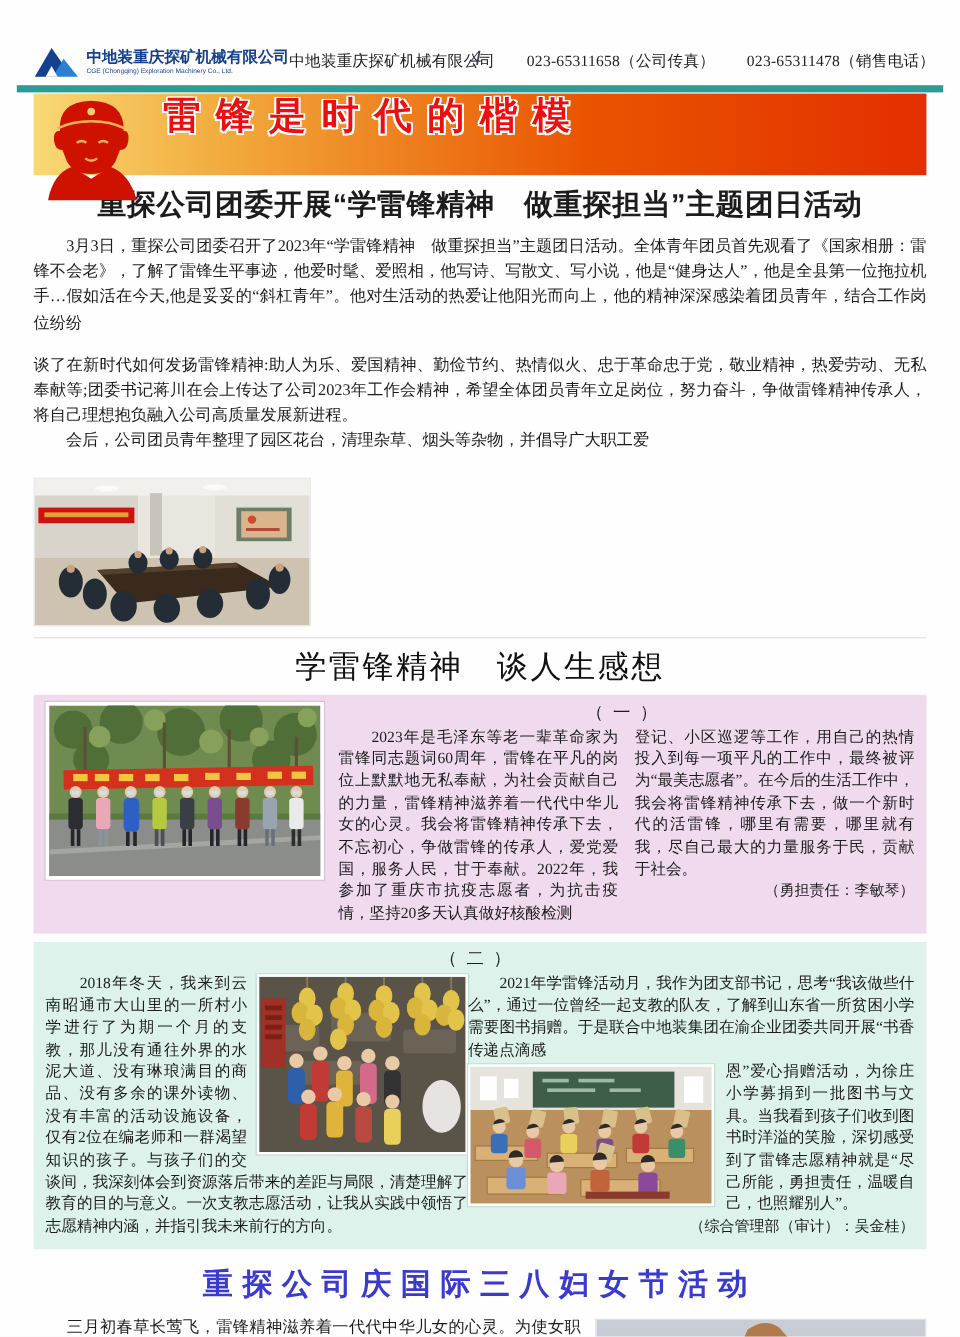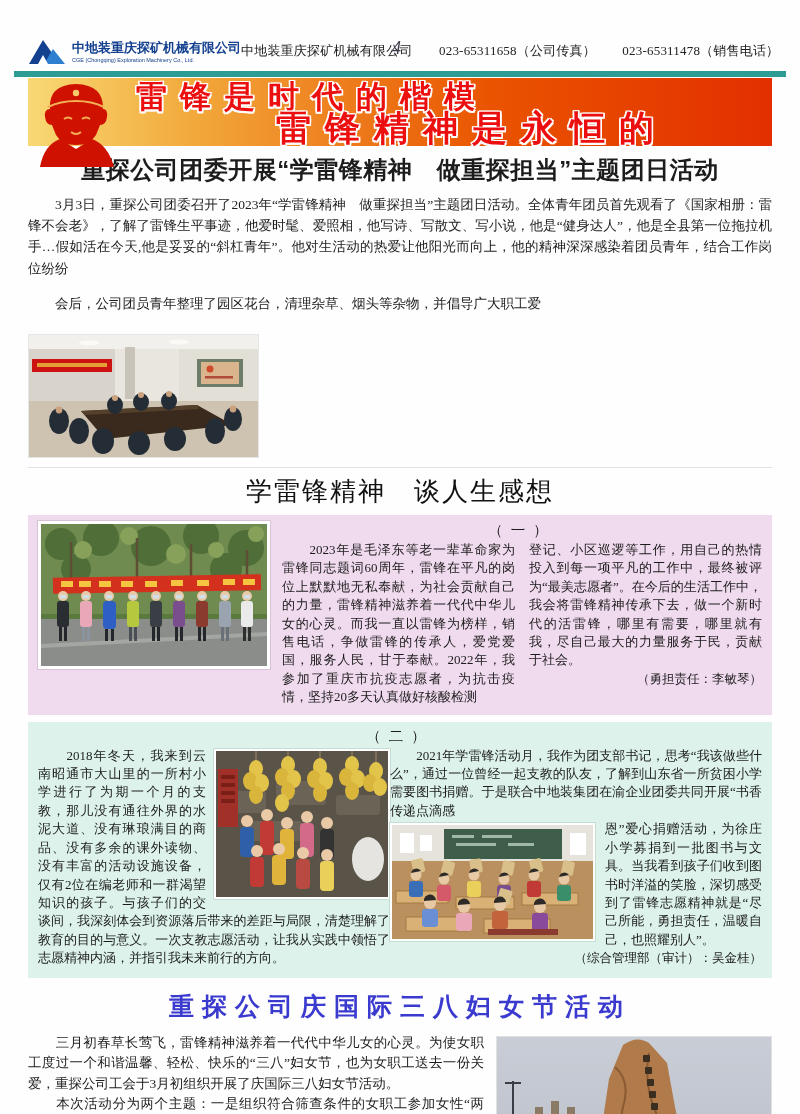--- a/index.html
+++ b/index.html
@@ -87,30 +87,30 @@
     <svg class="portrait" width="92" height="88" viewBox="0 0 92 88">
       <path d="M20 30 Q18 6 46 5 Q74 6 73 30 Q78 30 77 38 Q76 46 70 46 L66 56 Q60 66 46 66 Q32 66 26 56 L22 46 Q16 46 15 38 Q14 30 20 30 Z" fill="#cf1200"></path>
       <path d="M18 28 Q30 22 46 22 Q62 22 74 28" stroke="#f2b254" stroke-width="2.2" fill="none"></path>
       <path d="M10 88 Q14 66 30 60 L46 70 L62 60 Q78 66 84 88 Z" fill="#cf1200"></path>
       <path d="M34 40 q4 -3 8 0 M52 40 q4 -3 8 0" stroke="#f2b254" stroke-width="2" fill="none"></path>
       <path d="M41 53 q5 4 10 0" stroke="#f2b254" stroke-width="2" fill="none"></path>
       <circle cx="46" cy="14" r="3.2" fill="#f6c96b"></circle>
     </svg>
     <div class="banner-text">
       <div class="bl1">雷锋是时代的楷模</div>
-      <div class="bl2">雷锋精神是永恒的</div>
     </div>
   </section>
 
   <h1 class="a1-title">重探公司团委开展“学雷锋精神　做重探担当”主题团日活动</h1>
   <section class="a1-body">
     <div class="a1-col">
       <p>　　3月3日，重探公司团委召开了2023年“学雷锋精神　做重探担当”主题团日活动。全体青年团员首先观看了《国家相册：雷锋不会老》，了解了雷锋生平事迹，他爱时髦、爱照相，他写诗、写散文、写小说，他是“健身达人”，他是全县第一位拖拉机手…假如活在今天,他是妥妥的“斜杠青年”。他对生活动的热爱让他阳光而向上，他的精神深深感染着团员青年，结合工作岗位纷纷</p>
     </div>
     <div class="a1-col">
+      <p>谈了在新时代如何发扬雷锋精神:助人为乐、爱国精神、勤俭节约、热情似火、忠于革命忠于党，敬业精神，热爱劳动、无私奉献等;团委书记蒋川在会上传达了公司2023年工作会精神，希望全体团员青年立足岗位，努力奋斗，争做雷锋精神传承人，将自己理想抱负融入公司高质量发展新进程。</p>
       <p>　　会后，公司团员青年整理了园区花台，清理杂草、烟头等杂物，并倡导广大职工爱</p>
     </div>
     <div class="a1-col">
       <svg class="photo a1-photo" width="229" height="122" viewBox="0 0 229 122">
         <rect width="229" height="122" fill="#e9e6e0"></rect>
         <rect x="0" y="0" width="229" height="14" fill="#f2f0ec"></rect>
         <ellipse cx="60" cy="8" rx="10" ry="2.5" fill="#fbfaf7"></ellipse>
           <ellipse cx="150" cy="7" rx="10" ry="2.5" fill="#fbfaf7"></ellipse>
         <rect x="0" y="14" width="86" height="52" fill="#d9d4cb"></rect>
         <rect x="3" y="24" width="80" height="13" fill="#cc1312"></rect>
@@ -253,21 +253,21 @@
             <rect x="3" y="5" width="6" height="3.4" fill="#cfe0ea"></rect>
             <rect x="0" y="11" width="12" height="26" rx="3" fill="#eaeaea"></rect>
             <rect x="2" y="37" width="3" height="14" fill="#2e2e2e"></rect>
             <rect x="7" y="37" width="3" height="14" fill="#2e2e2e"></rect>
           </g>
       </g>
     </svg>
     <div class="p1-right">
       <div class="part-label">（一）</div>
       <div class="p1-cols">
-        <div class="p1-col">　　2023年是毛泽东等老一辈革命家为雷锋同志题词60周年，雷锋在平凡的岗位上默默地无私奉献，为社会贡献自己的力量，雷锋精神滋养着一代代中华儿女的心灵。而我一直以雷锋为榜样，销售电话，争做雷锋的传承人，爱党爱国，服务人民，甘于奉献。2022年，我参加了重庆市抗疫志愿者，为抗击疫情，坚持20多天认真做好核酸检测</div>
+        <div class="p1-col">　　2023年是毛泽东等老一辈革命家为雷锋同志题词60周年，雷锋在平凡的岗位上默默地无私奉献，为社会贡献自己的力量，雷锋精神滋养着一代代中华儿女的心灵。我会将雷锋精神传承下去，不忘初心，争做雷锋的传承人，爱党爱国，服务人民，甘于奉献。2022年，我参加了重庆市抗疫志愿者，为抗击疫情，坚持20多天认真做好核酸检测</div>
         <div class="p1-col">
           <span>登记、小区巡逻等工作，用自己的热情投入到每一项平凡的工作中，最终被评为“最美志愿者”。在今后的生活工作中，我会将雷锋精神传承下去，做一个新时代的活雷锋，哪里有需要，哪里就有我，尽自己最大的力量服务于民，贡献于社会。</span>
           <div class="byline">（勇担责任：李敏琴）</div>
         </div>
       </div>
     </div>
   </div>
 
   <div class="box box-cyan">
     <div class="part-label">（二）</div>

